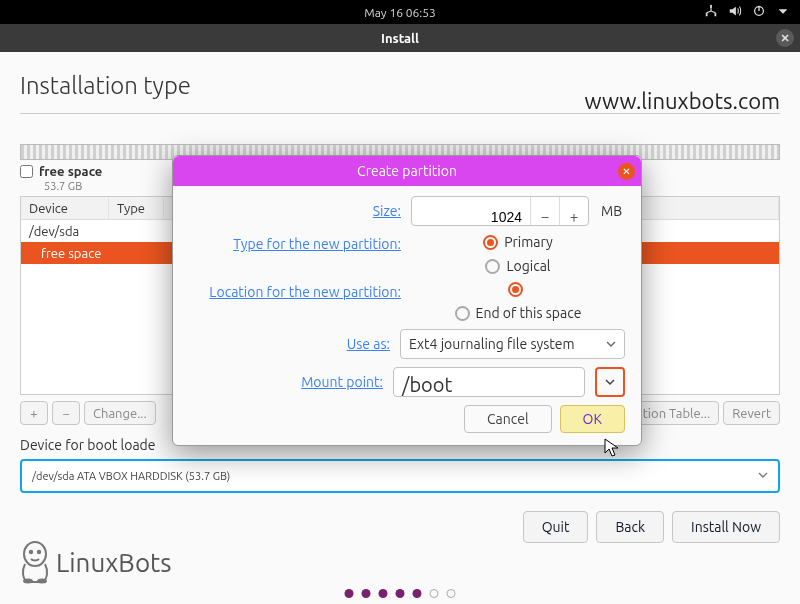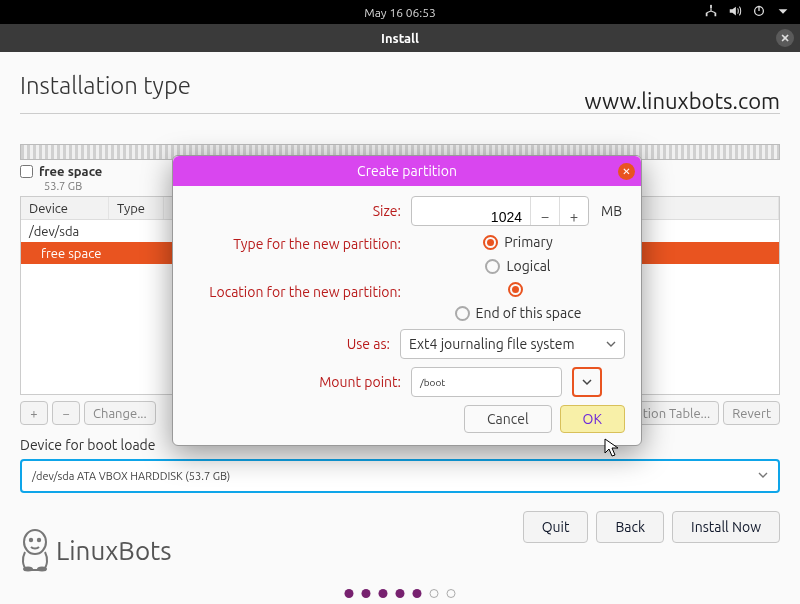--- a/index.html
+++ b/index.html
@@ -106,21 +106,21 @@
       display: flex; align-items: center; justify-content: space-between;
       padding: 0 10px; font-size: 11px; color: #444;
     }
     
     .bottom-buttons { display: flex; gap: 8px; justify-content: flex-end; margin-top: 18px; padding-right: 20px; }
     .btn {
       border: 1px solid #c6c6c6; background: #f4f4f4; color: #0f172a;
       padding: 7px 18px; border-radius: 4px; font-size: 14px;
     }
     
-    .logo { position: absolute; left: 16px; bottom: 32px; display: flex; align-items: center; gap: 2px; }
+    .logo { position: absolute; left: 16px; bottom: 20px; display: flex; align-items: center; gap: 2px; }
     .logo span { font-size: 26px; font-weight: 400; color: #555; }
     
     .dots { position: absolute; bottom: 6px; left: 50%; transform: translateX(-50%); display: flex; gap: 8px; }
     .dot { width: 9px; height: 9px; border-radius: 50%; background: #77216f; }
     .dot.empty { background: transparent; border: 1px solid #aaa; }
     
     .modal {
       position: absolute; left: 172px; top: 155px; width: 470px;
       background: #fafafa; border: 1px solid #999; border-radius: 6px;
       box-shadow: 0 8px 30px rgba(0,0,0,0.4);
@@ -131,21 +131,21 @@
       border-radius: 6px 6px 0 0; display: flex; align-items: center; justify-content: center;
       font-weight: normal; position: relative;
     }
     .modal .titlebar .mclose {
       position: absolute; right: 6px; width: 17px; height: 17px; border-radius: 50%;
       background: #e95420; display: flex; align-items: center; justify-content: center;
       color: #fff; font-size: 10px; cursor: pointer;
     }
     .modal .body { padding: 10px 16px 12px 16px; }
     .mrow { display: flex; align-items: center; margin-bottom: 8px; }
-    .mlabel { width: 222px; text-align: right; padding-right: 10px; color: #b91c1c; }
+    .mlabel { width: 222px; text-align: right; padding-right: 10px; color: #3b82f6; text-decoration: underline; }
     .mfield { flex: 1; display: flex; align-items: center; gap: 6px; }
     
     .spinner {
       display: flex; align-items: flex-end; height: 30px;
       border: 1px solid #c2c2c2; border-radius: 4px; background: #fff;
     }
     .spinner input {
       border: none; width: 118px; text-align: right; padding-right: 8px;
       font-size: 14px; outline: none; background: transparent;
     }
@@ -165,21 +165,21 @@
     .radio-line { display: flex; align-items: center; }
     
     .combo {
       height: 30px; border: 1px solid #c2c2c2; border-radius: 4px; background: #fff;
       display: flex; align-items: center; justify-content: space-between; padding: 0 8px;
       font-size: 14px;
     }
     .combo.full { width: 225px; }
     .combo-entry {
       height: 30px; border: 1px solid #c2c2c2; border-radius: 4px; background: #fff;
-      display: flex; align-items: center; padding: 0 8px; width: 151px; font-size: 10px;
+      display: flex; align-items: flex-end; padding: 0 8px; width: 192px; font-size: 20px;
     }
     .combo-drop {
       height: 30px; width: 30px; border: 2px solid #e95420; border-radius: 4px;
       display: flex; align-items: center; justify-content: center; margin-left: 4px;
     }
     .modal-buttons { display: flex; gap: 8px; justify-content: flex-end; margin-top: 6px; }
     .mbtn {
       border: 1px solid #c2c2c2; background: #fafafa; color: #444;
       padding: 5px 22px; border-radius: 4px; font-size: 14px;
     }

